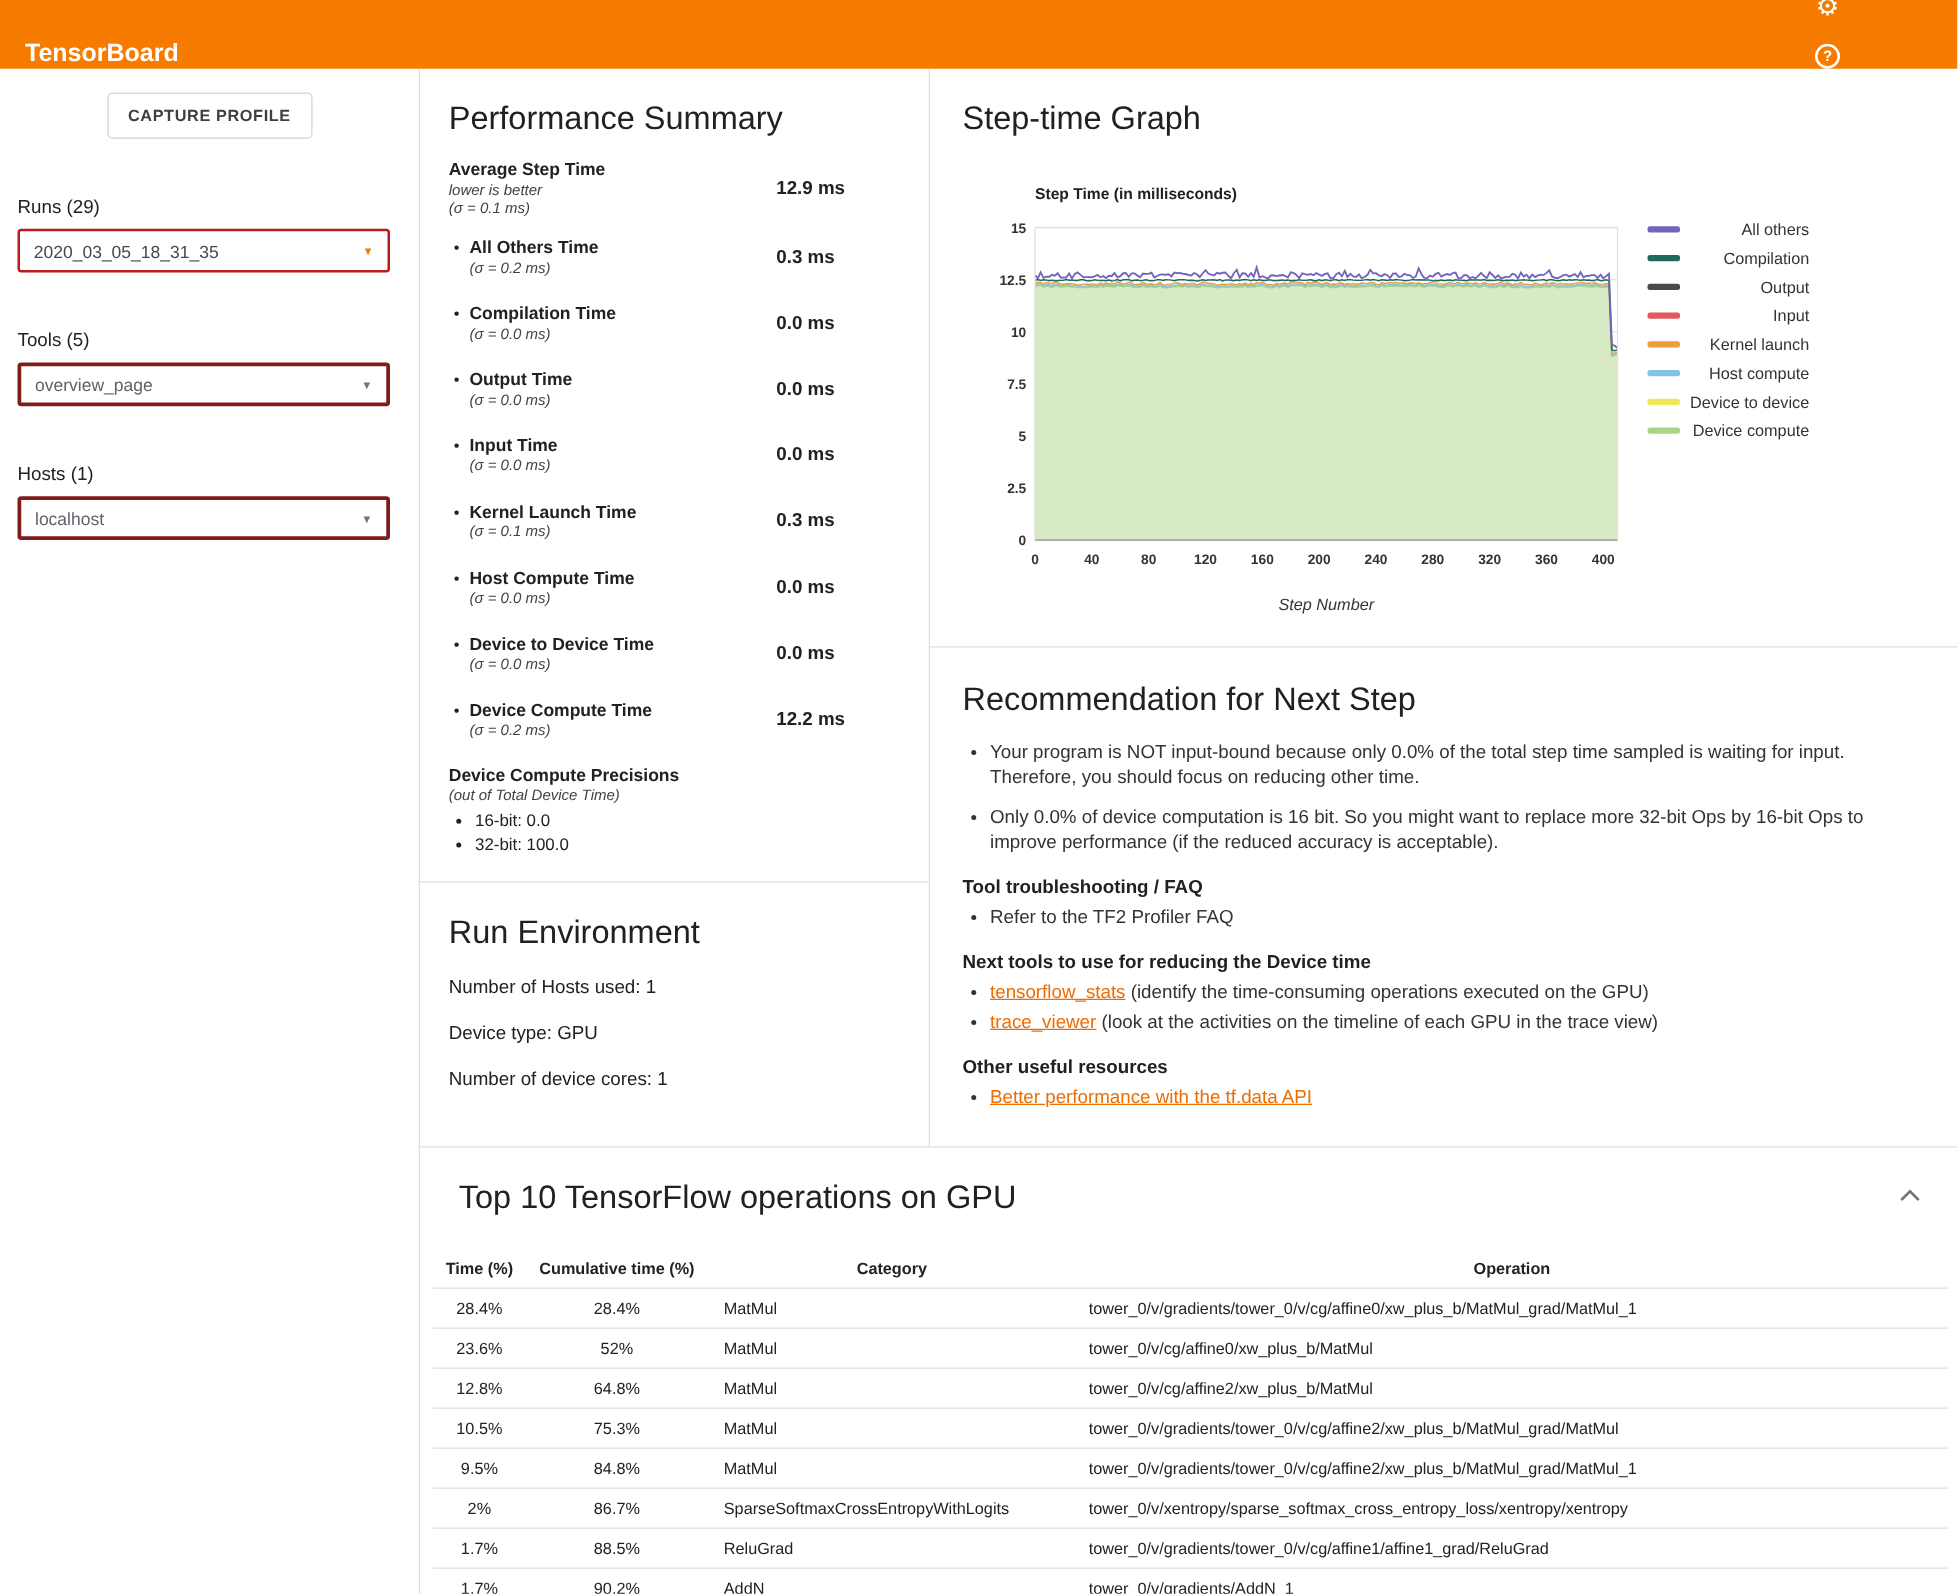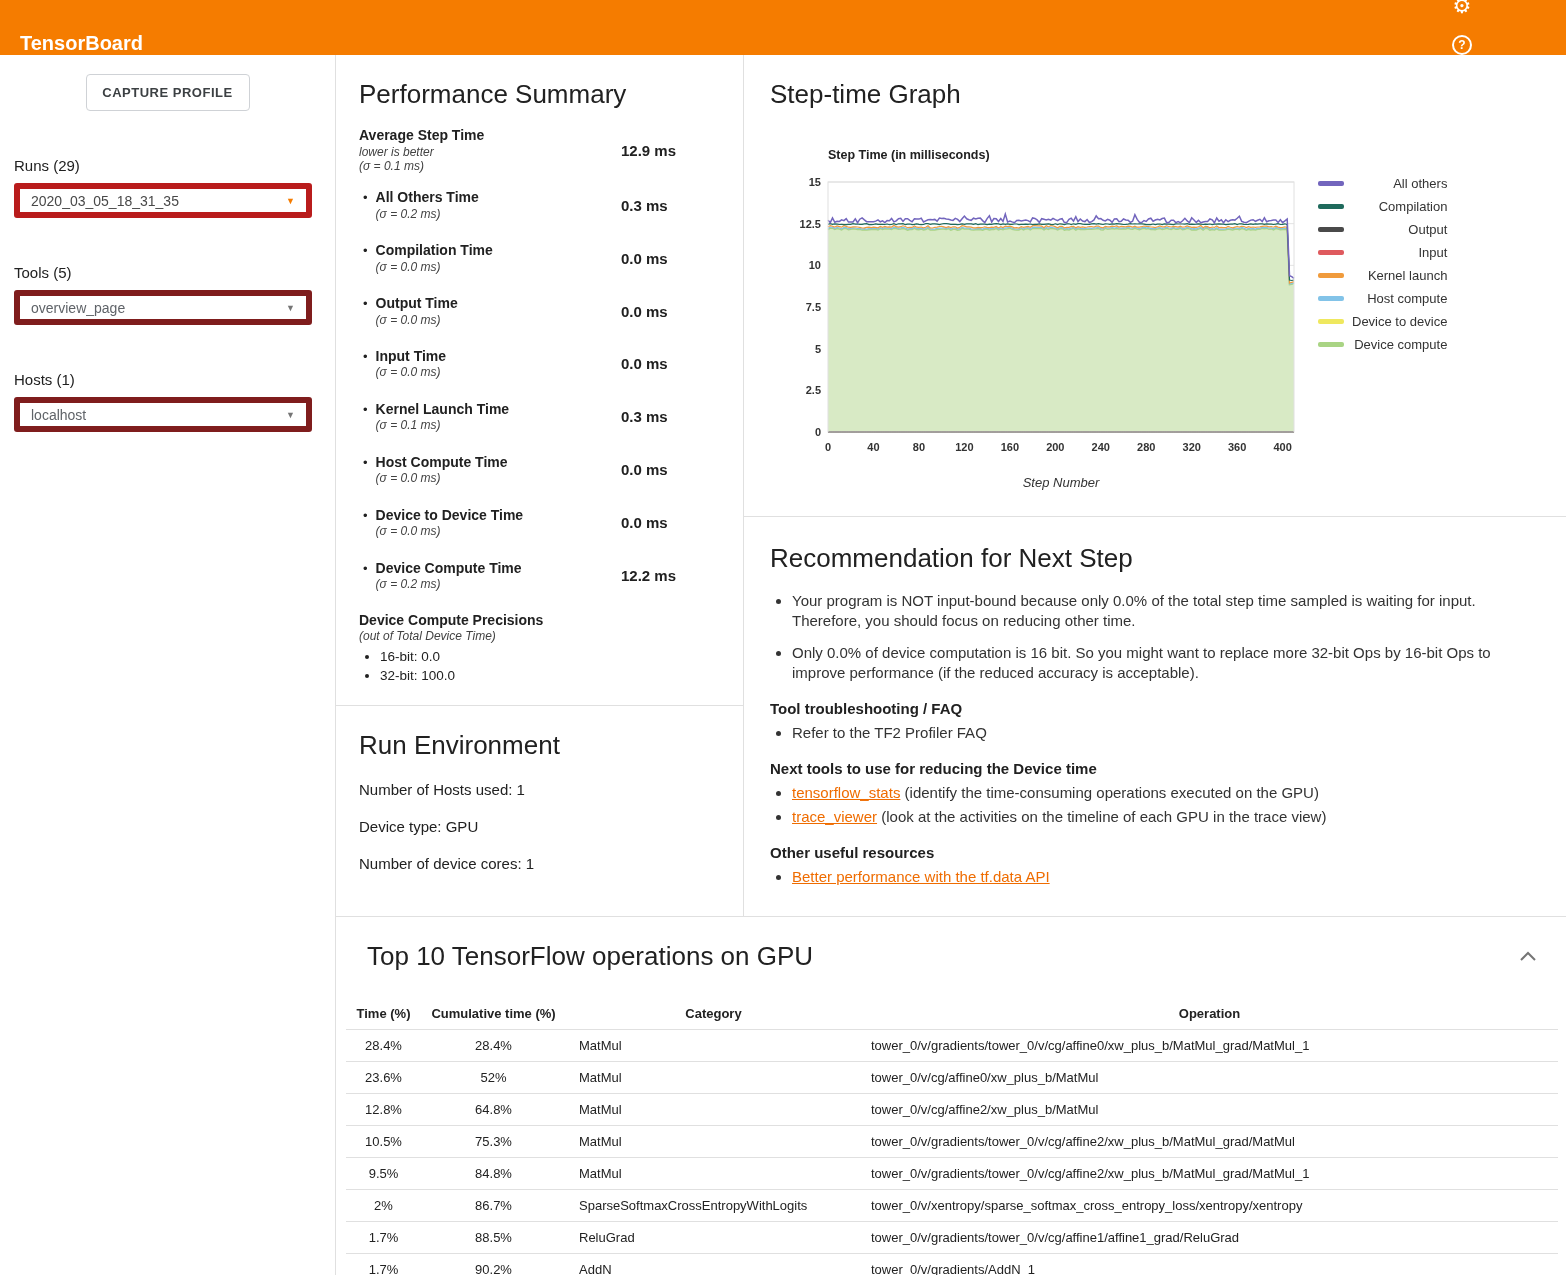--- a/index.html
+++ b/index.html
@@ -33,24 +33,24 @@
   .left-col { width:408px; flex-shrink:0; border-right:1px solid #e0e0e0; }
   .right-col { flex:1; }
   .section-title { font-size:26px; font-weight:400; color:#212121; }
 
   
   .capture-btn { display:block; margin:0 auto; width:164px; height:37px;
     background:#fff; border:1px solid #cfd2d6; border-radius:4px;
     font-family:"Liberation Sans",sans-serif; font-size:13px; font-weight:600;
     letter-spacing:.5px; color:#3c4043; cursor:pointer; }
   .side-label { font-size:15px; margin:46px 0 9px 14px; }
-  .dropdown { width:298px; height:35px; margin-left:14px; border:6px solid #7f1d1d;
+  .dropdown { width:298px; height:35px; margin-left:14px; border:3px solid #7f1d1d;
     border-radius:3px; display:flex; align-items:center; justify-content:space-between;
     padding:0 11px; font-size:14px; color:#5f6368; cursor:pointer; background:#fff; }
-  .dropdown.primary { border:6px solid #b91c1c; color:#484848; }
+  .dropdown.primary { border:2px solid #b91c1c; color:#484848; }
   .dd-caret { font-size:9px; color:#757575; }
   .dropdown.primary .dd-caret { color:#f57c00; }
 
   
   .perf { padding:24px 26px 18px 23px; border-bottom:1px solid #e0e0e0; }
   .ps-avg { display:flex; margin-top:17px; margin-bottom:16px; }
   .ps-avg-left { flex:1; }
   .ps-label { font-size:14px; font-weight:700; color:#212121; line-height:1.25; }
   .ps-note { font-size:12px; font-style:italic; color:#424242; line-height:1.2; }
   .ps-sigma { font-size:12px; font-style:italic; color:#424242; line-height:1.2; }

